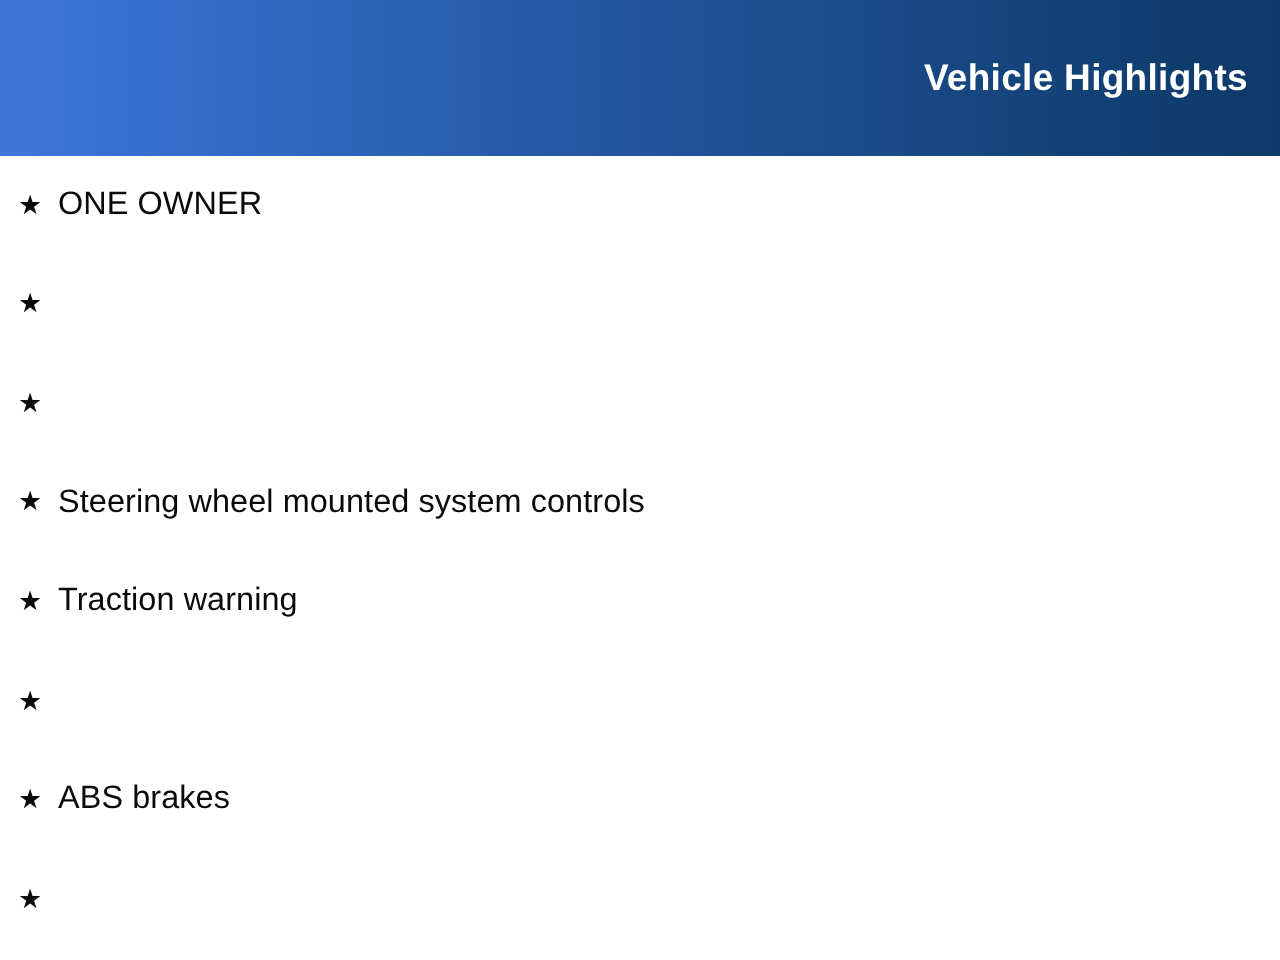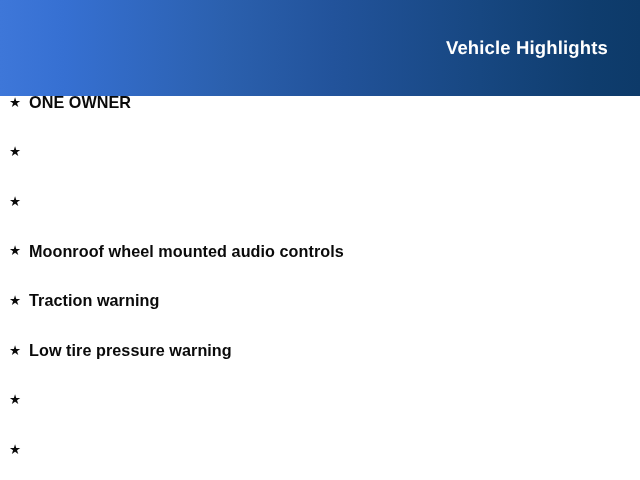--- a/index.html
+++ b/index.html
@@ -20,34 +20,34 @@
     height: 480px;
     background: #ffffff;
   }
 
   
   .header {
     position: absolute;
     left: 0;
     top: 0;
     width: 640px;
-    height: 96px;
+    height: 78px;
     background: linear-gradient(to right,
                 #3e77d9 0%,
                 #3670d2 10%,
                 #2b60ae 35%,
                 #22539b 52%,
                 #174781 75%,
                 #0f3d6e 92%,
                 #0d3a69 100%);
     display: flex;
     align-items: center;
     justify-content: flex-end;
     box-sizing: border-box;
-    padding-right: 32px;
+    padding-right: 16px;
   }
   .header-title {
     color: #ffffff;
     font-size: 18.5px;
     font-weight: bold;
     letter-spacing: 0.15px;
     line-height: 1;
     white-space: nowrap;
     text-rendering: geometricPrecision;
   }
@@ -79,21 +79,21 @@
     color: #0a0a0a;
     font-size: 13.5px;
     line-height: 1;
     text-align: left;
     position: relative;
     top: -0.5px;
   }
   .highlight-label {
     color: #0a0a0a;
     font-size: 16.2px;
-    font-weight: bold;
+    font-weight: normal;
     letter-spacing: 0.05px;
     line-height: 1.1;
     white-space: nowrap;
   }
 </style>
 </head>
 <body>
 
 <div class="page">
 
@@ -111,35 +111,35 @@
     <li class="highlight-item">
       <span class="bullet-star">★</span>
     </li>
 
     <li class="highlight-item">
       <span class="bullet-star">★</span>
     </li>
 
     <li class="highlight-item">
       <span class="bullet-star">★</span>
-      <span class="highlight-label">Moonroof wheel mounted audio controls</span>
+      <span class="highlight-label">Steering wheel mounted system controls</span>
     </li>
 
     <li class="highlight-item">
       <span class="bullet-star">★</span>
       <span class="highlight-label">Traction warning</span>
     </li>
 
     <li class="highlight-item">
       <span class="bullet-star">★</span>
-      <span class="highlight-label">Low tire pressure warning</span>
     </li>
 
     <li class="highlight-item">
       <span class="bullet-star">★</span>
+      <span class="highlight-label">ABS brakes</span>
     </li>
 
     <li class="highlight-item">
       <span class="bullet-star">★</span>
     </li>
 
   </ul>
 
 </div>
 

